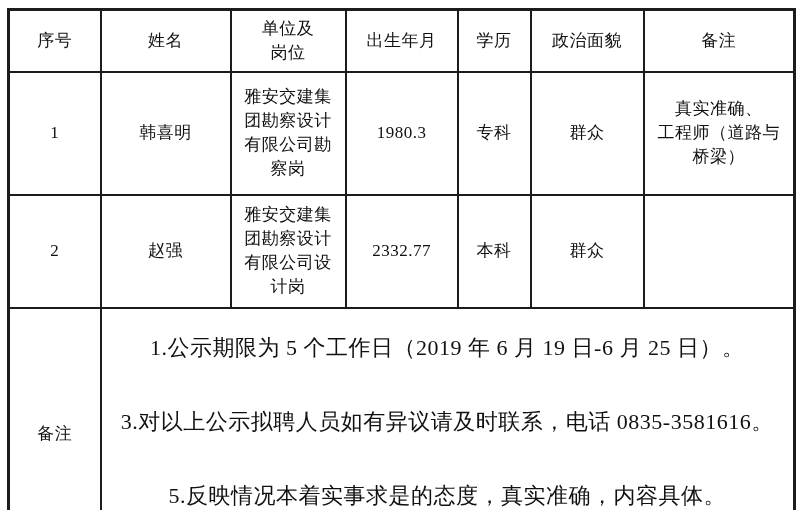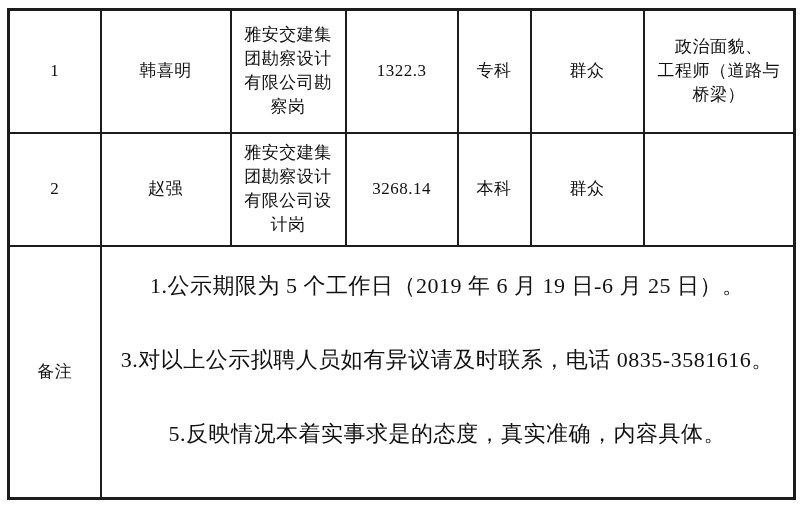--- a/index.html
+++ b/index.html
@@ -67,42 +67,52 @@
     <colgroup>
       <col style="width:92px">
       <col style="width:130px">
       <col style="width:115px">
       <col style="width:112px">
       <col style="width:73px">
       <col style="width:113px">
       <col style="width:151px">
     </colgroup>
     <tbody>
+      <tr class="header-row">
+        <th>序号</th>
+        <th>姓名</th>
+        <th>单位及
+岗位</th>
+        <th>出生年月</th>
+        <th>学历</th>
+        <th>政治面貌</th>
+        <th>备注</th>
+      </tr>
       <tr class="data-row-1">
         <td class="num-cell">1</td>
         <td>韩喜明</td>
         <td>雅安交建集
 团勘察设计
 有限公司勘
 察岗</td>
-        <td class="num-cell">1322.3</td>
+        <td class="num-cell">1980.3</td>
         <td>专科</td>
         <td>群众</td>
-        <td>政治面貌、
+        <td>真实准确、
 工程师（道路与
 桥梁）</td>
       </tr>
       <tr class="data-row-2">
         <td class="num-cell">2</td>
         <td>赵强</td>
         <td>雅安交建集
 团勘察设计
 有限公司设
 计岗</td>
-        <td class="num-cell">3268.14</td>
+        <td class="num-cell">2332.77</td>
         <td>本科</td>
         <td>群众</td>
         <td></td>
       </tr>
       <tr class="footer-row">
         <td class="footer-label-cell">备注</td>
         <td class="footer-notes-cell" colspan="6">
           <p class="note-line">1.公示期限为 5 个工作日（2019 年 6 月 19 日-6 月 25 日）。</p>
           <p class="note-line">3.对以上公示拟聘人员如有异议请及时联系，电话 0835-3581616。</p>
           <p class="note-line">5.反映情况本着实事求是的态度，真实准确，内容具体。</p>

